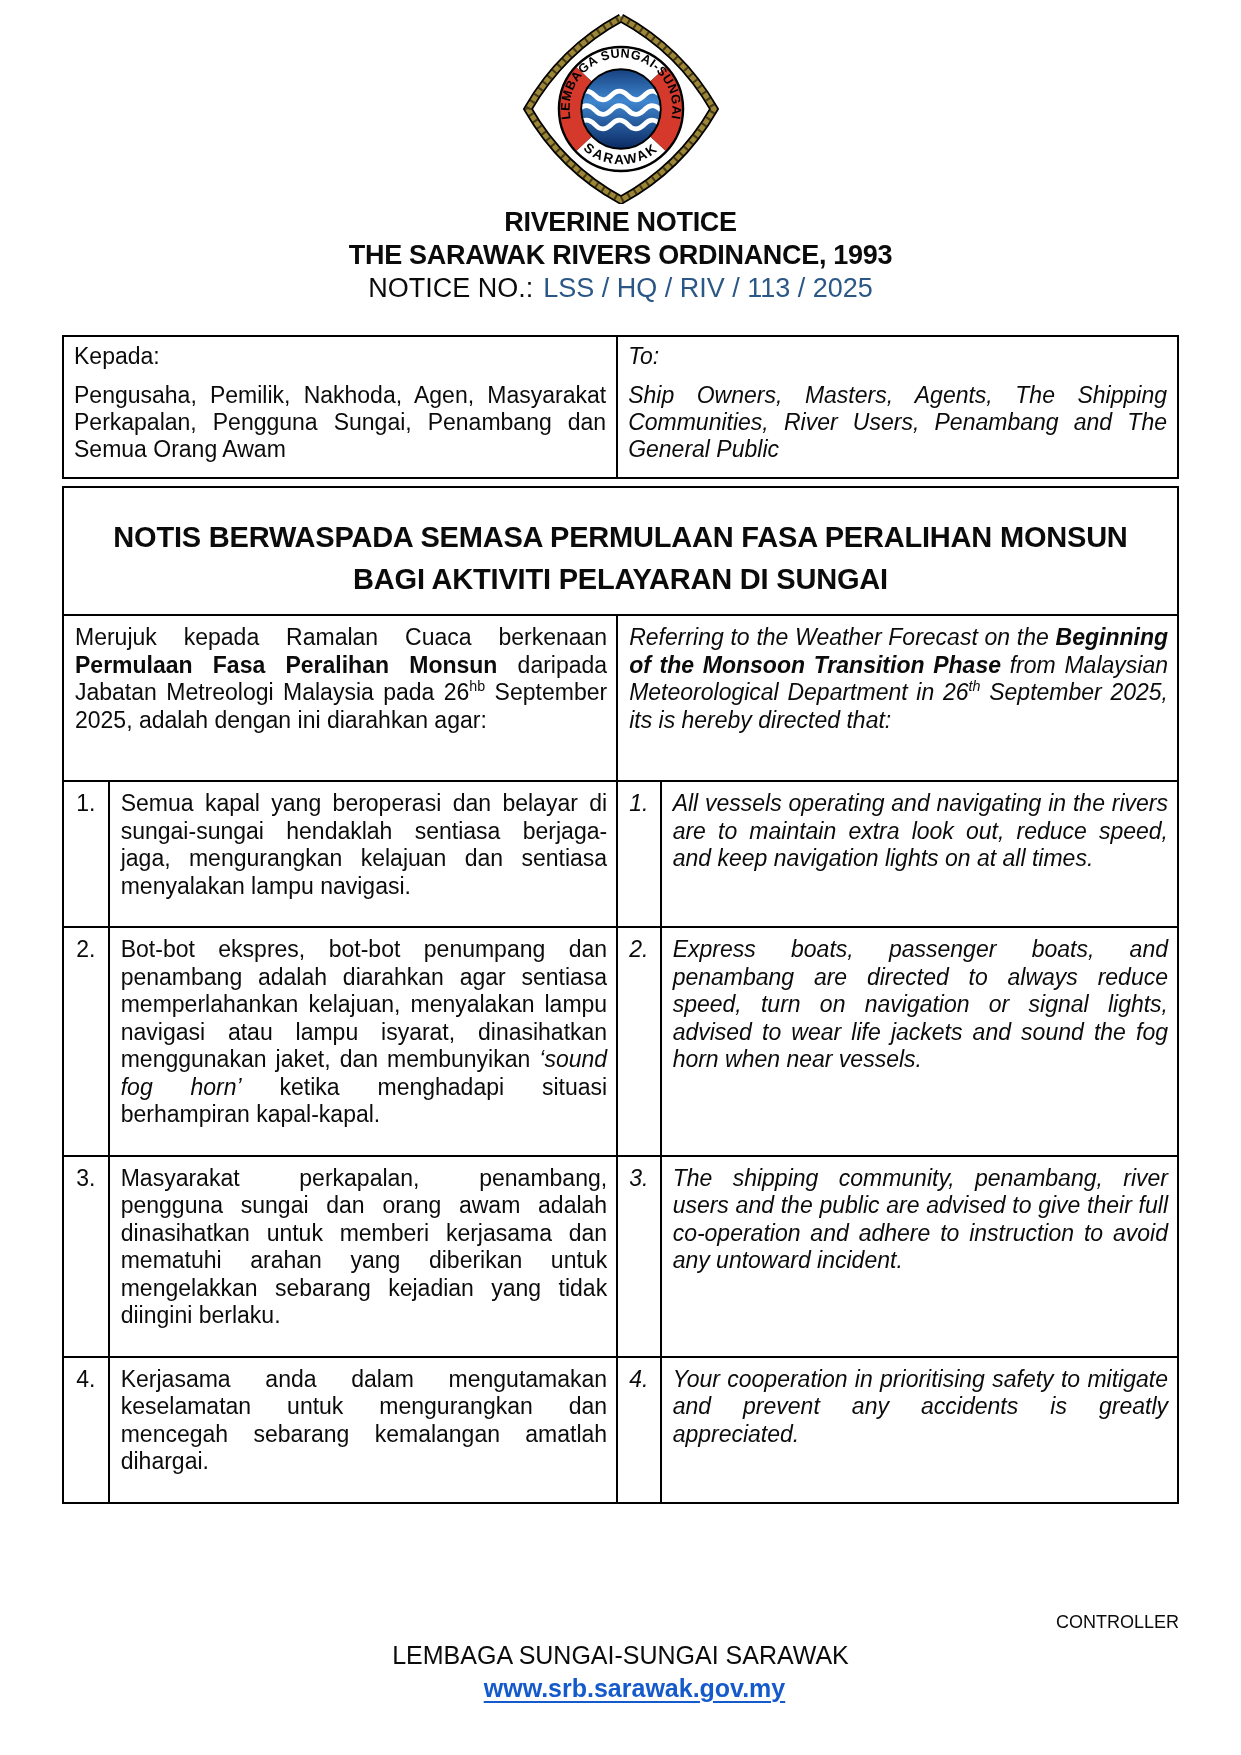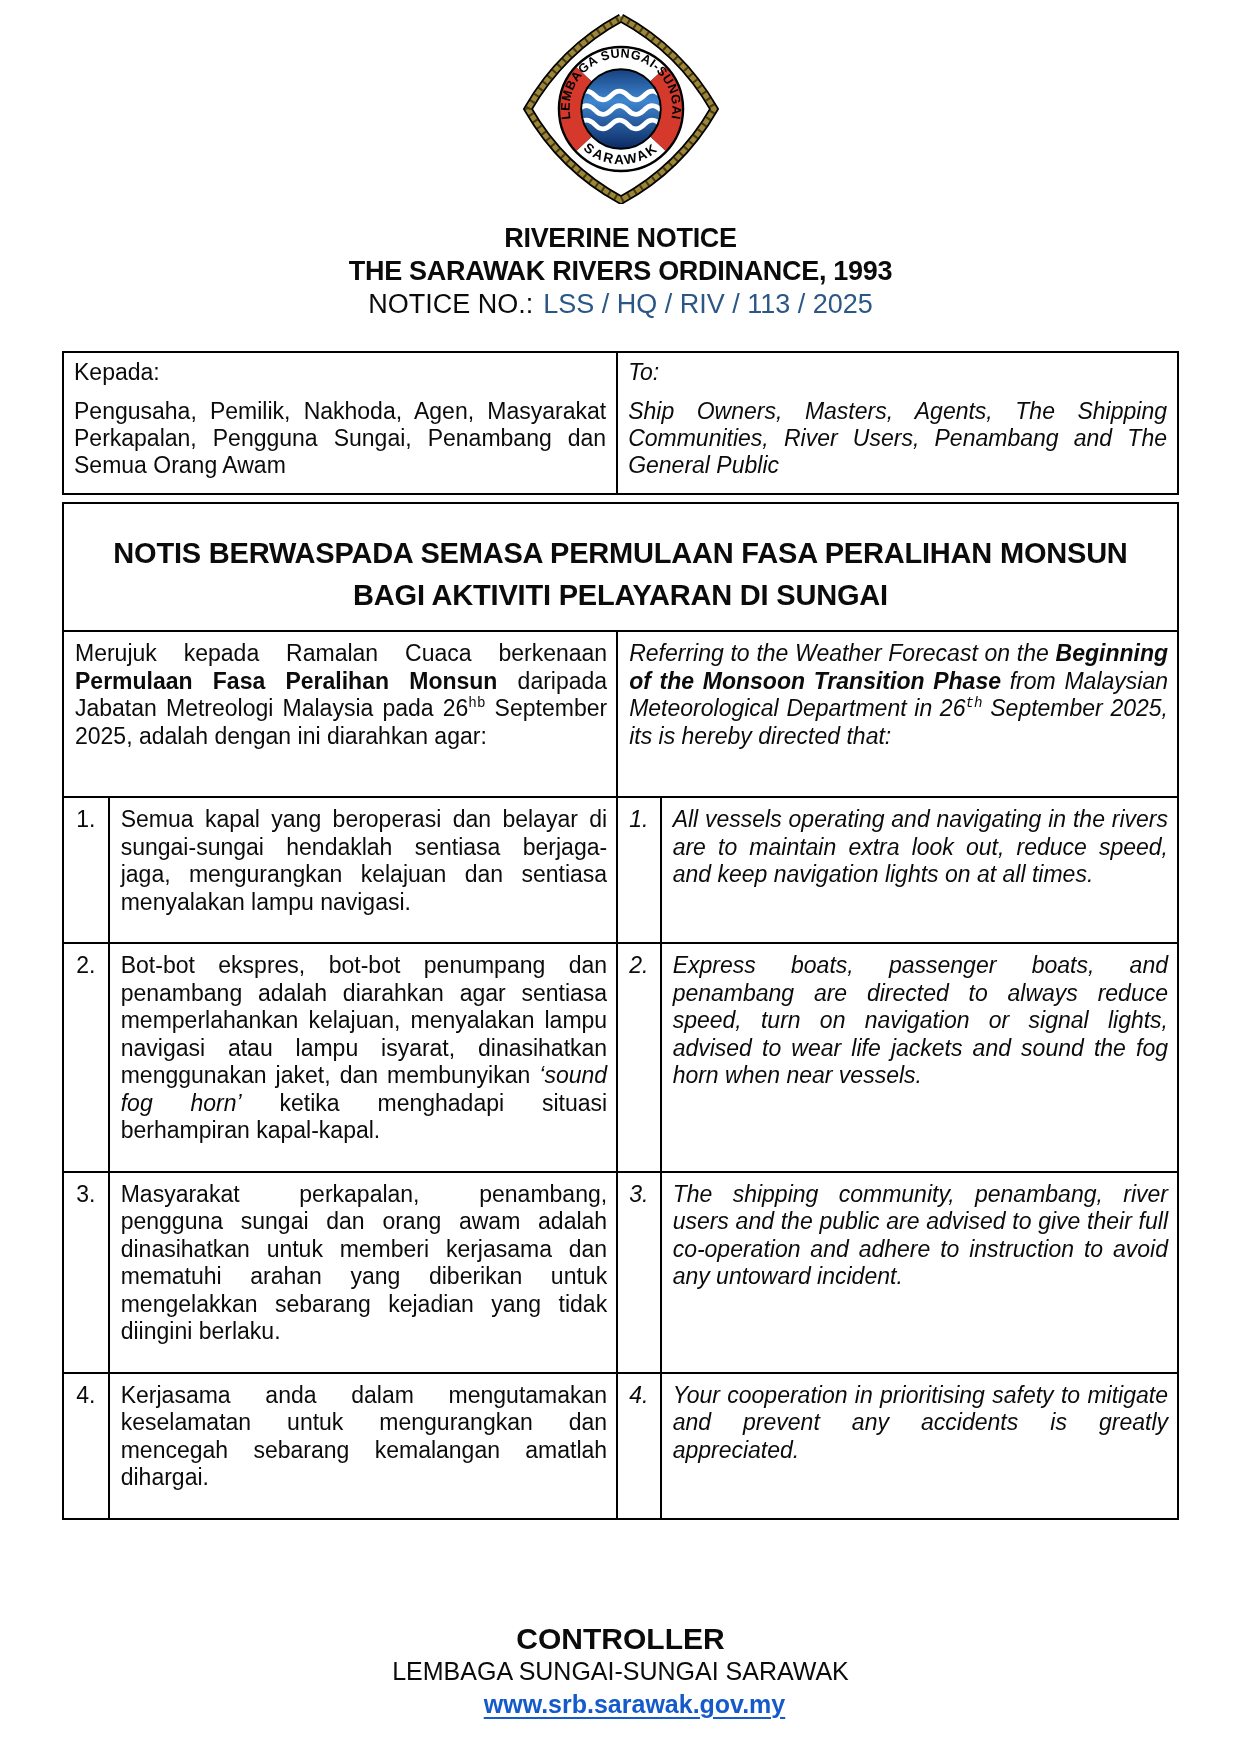--- a/index.html
+++ b/index.html
@@ -7,21 +7,21 @@
     width:1241px;height:1755px;
     font-family:"Liberation Sans", sans-serif;
     color:#0b0b0b;
     -webkit-font-smoothing:antialiased;
   }
   .page{padding:14px 62px 0 62px;}
 
   
   .logo-wrap{text-align:center;margin:0 auto;height:192px;}
   .logo-wrap svg{display:inline-block;}
-  .title-block{text-align:center;margin-top:16px;line-height:33px;}
+  .title-block{text-align:center;line-height:33px;}
   .title-line{font-weight:bold;font-size:27px;letter-spacing:-0.3px;}
   .notice-line{font-weight:normal;font-size:27px;}
   .notice-no-value{color:var(--notice_blue,#2B5786);margin-left:10px;}
 
   
   table{width:100%;border-collapse:collapse;table-layout:fixed;}
   td{border:2px solid #000;vertical-align:top;}
   .addr-table{margin-top:30px;}
   .main-table{margin-top:7px;}
 
@@ -31,25 +31,25 @@
 
   .subject{
     text-align:center;font-weight:bold;font-size:29px;line-height:42px;
     padding:28px 40px 14px 40px;letter-spacing:-0.2px;
   }
   .body{font-size:23px;line-height:27.5px;text-align:justify;padding:8px 9px 26px 11px;}
   .intro{padding-bottom:46px;}
   .num{font-size:23px;line-height:27.5px;text-align:center;padding:8px 2px 4px 2px;}
   .en{font-style:italic;}
   .my{font-style:normal;}
-  sup{font-size:0.62em;line-height:0;vertical-align:super;font-family:Liberation Mono, monospace;}
+  sup{font-size:0.62em;line-height:0;vertical-align:super;}
 
   
   .footer{text-align:center;margin-top:102px;line-height:33px;}
-  .footer-controller{font-weight:bold;font-size:30px;}
+  .footer-controller{font-weight:normal;font-size:18px;text-align:right;}
   .footer-agency{font-size:25px;}
   .footer-link{
     display:inline-block;font-size:25px;font-weight:bold;
     color:var(--link_blue,#155ACB);text-decoration:underline;
     text-decoration-thickness:2px;text-underline-offset:4px;margin-left:28px;
   }
 </style>
 </head>
 <body>
 

